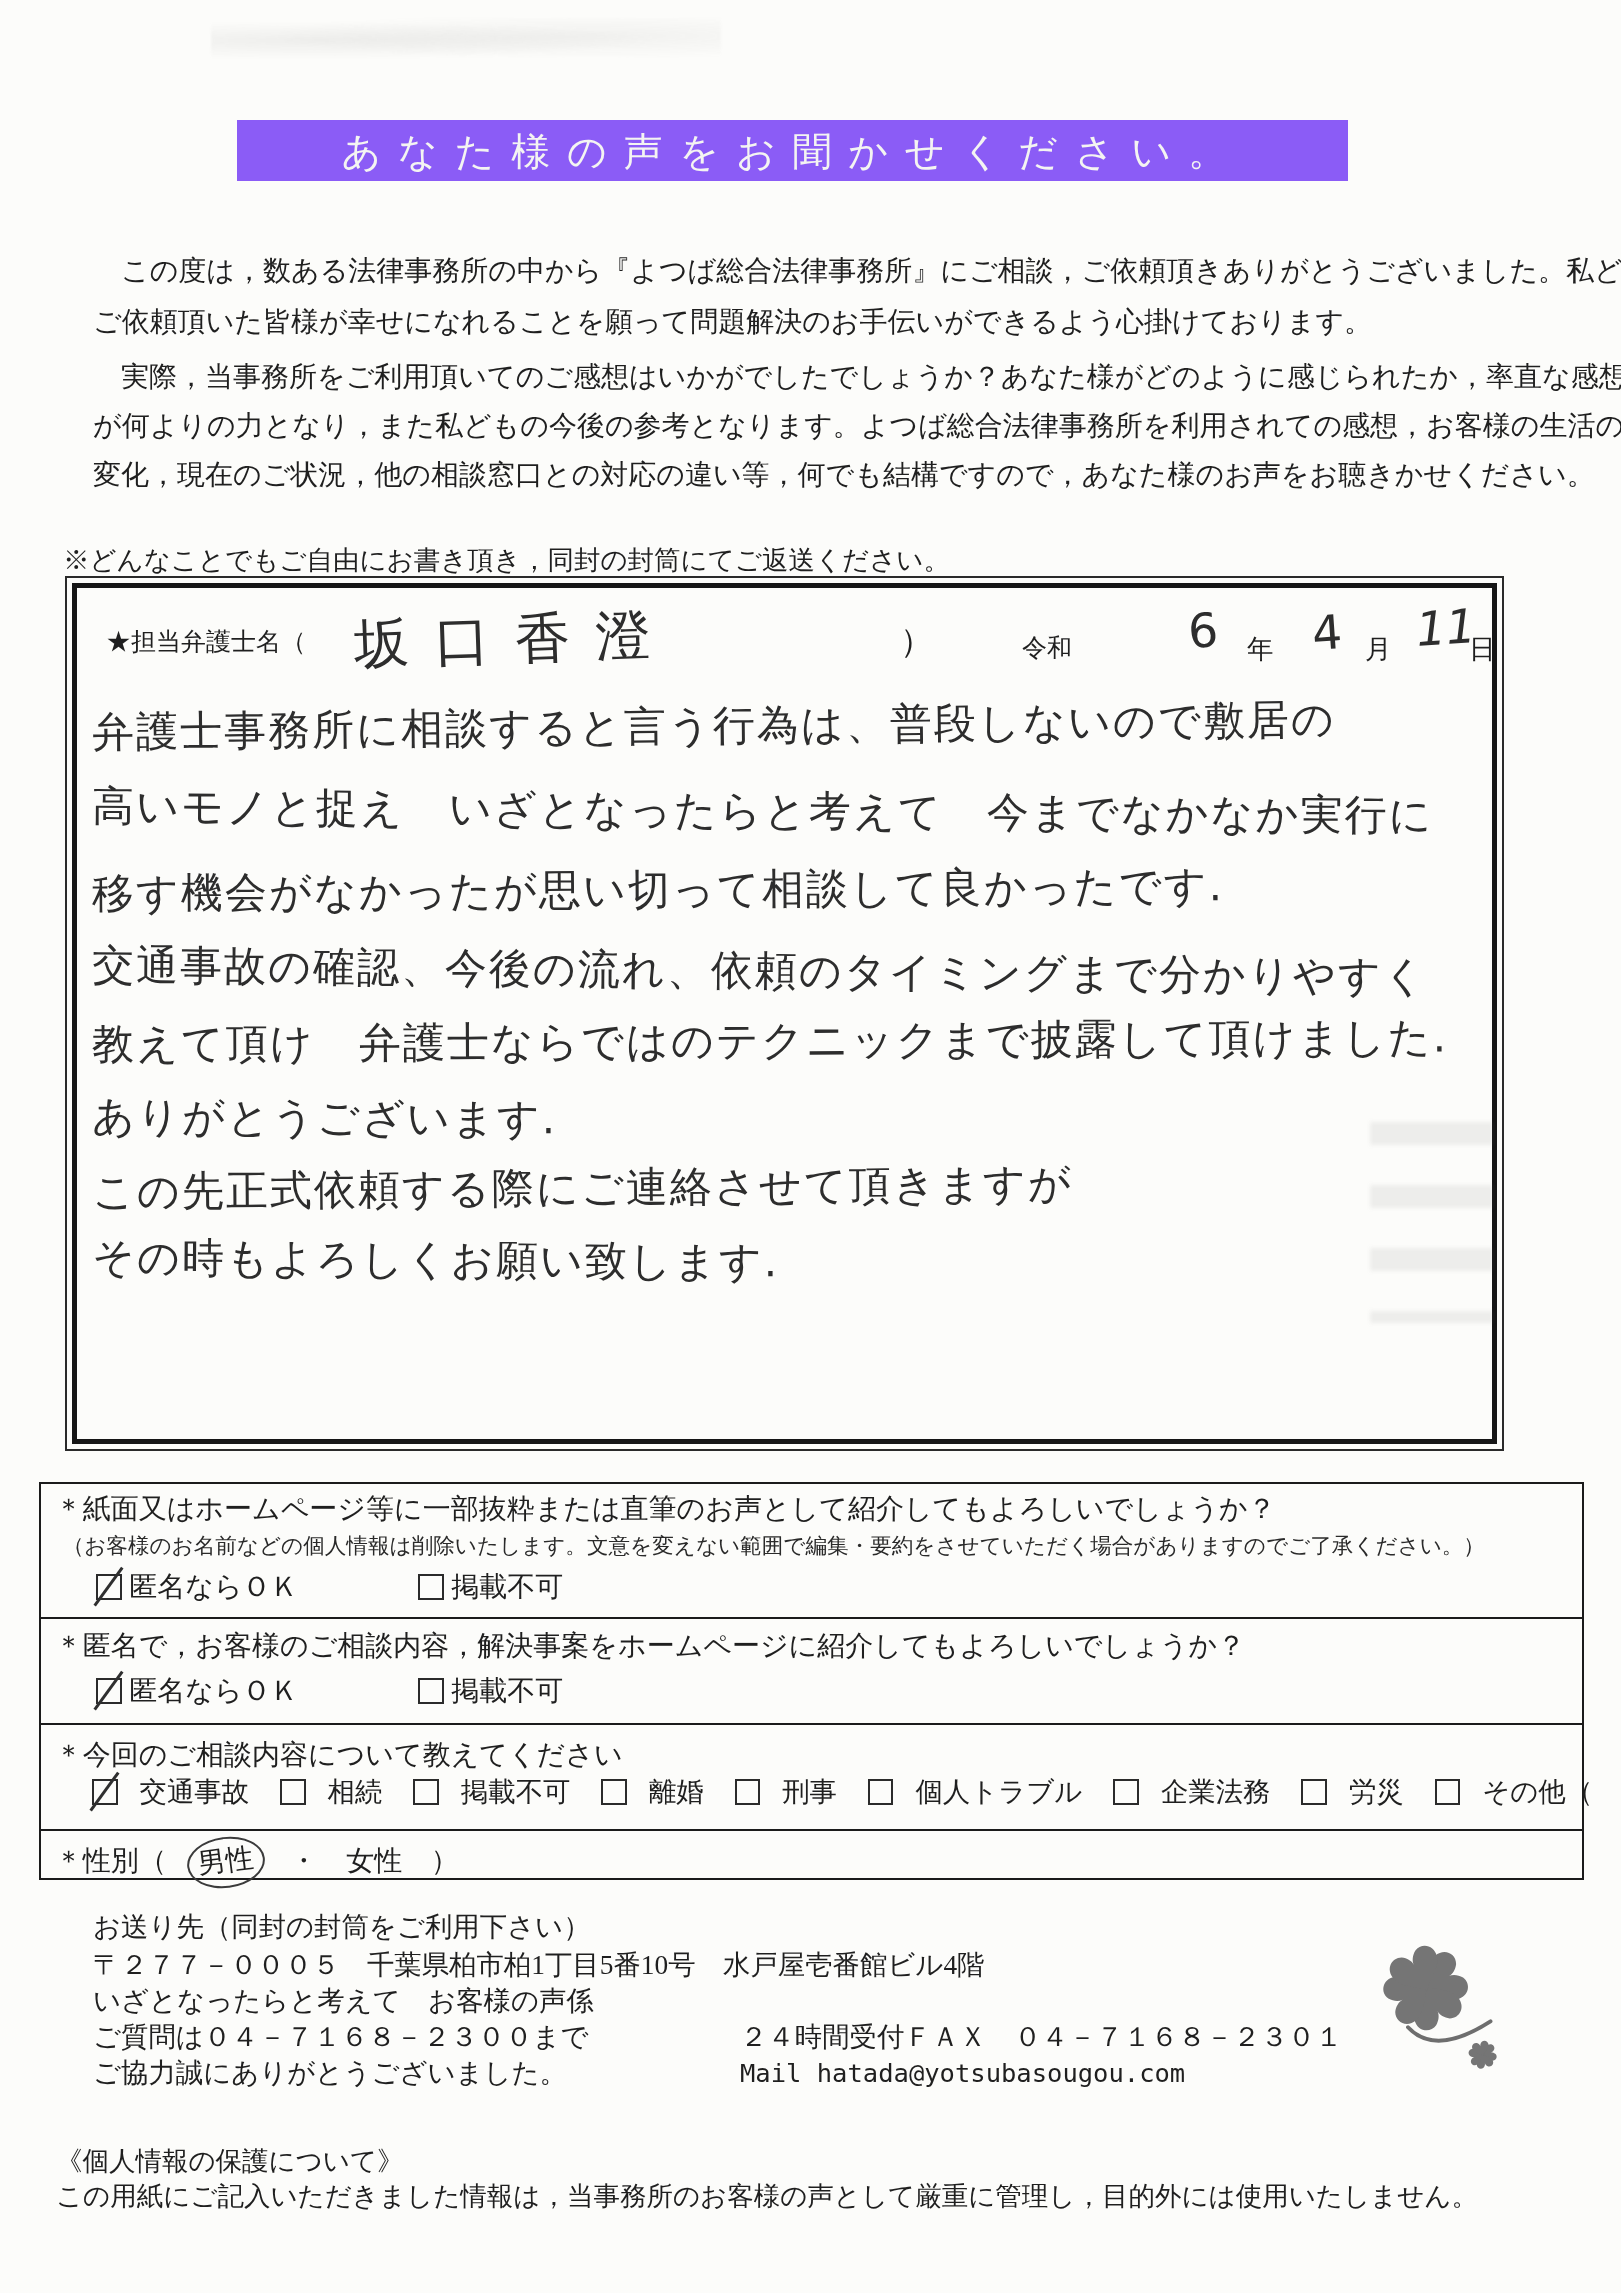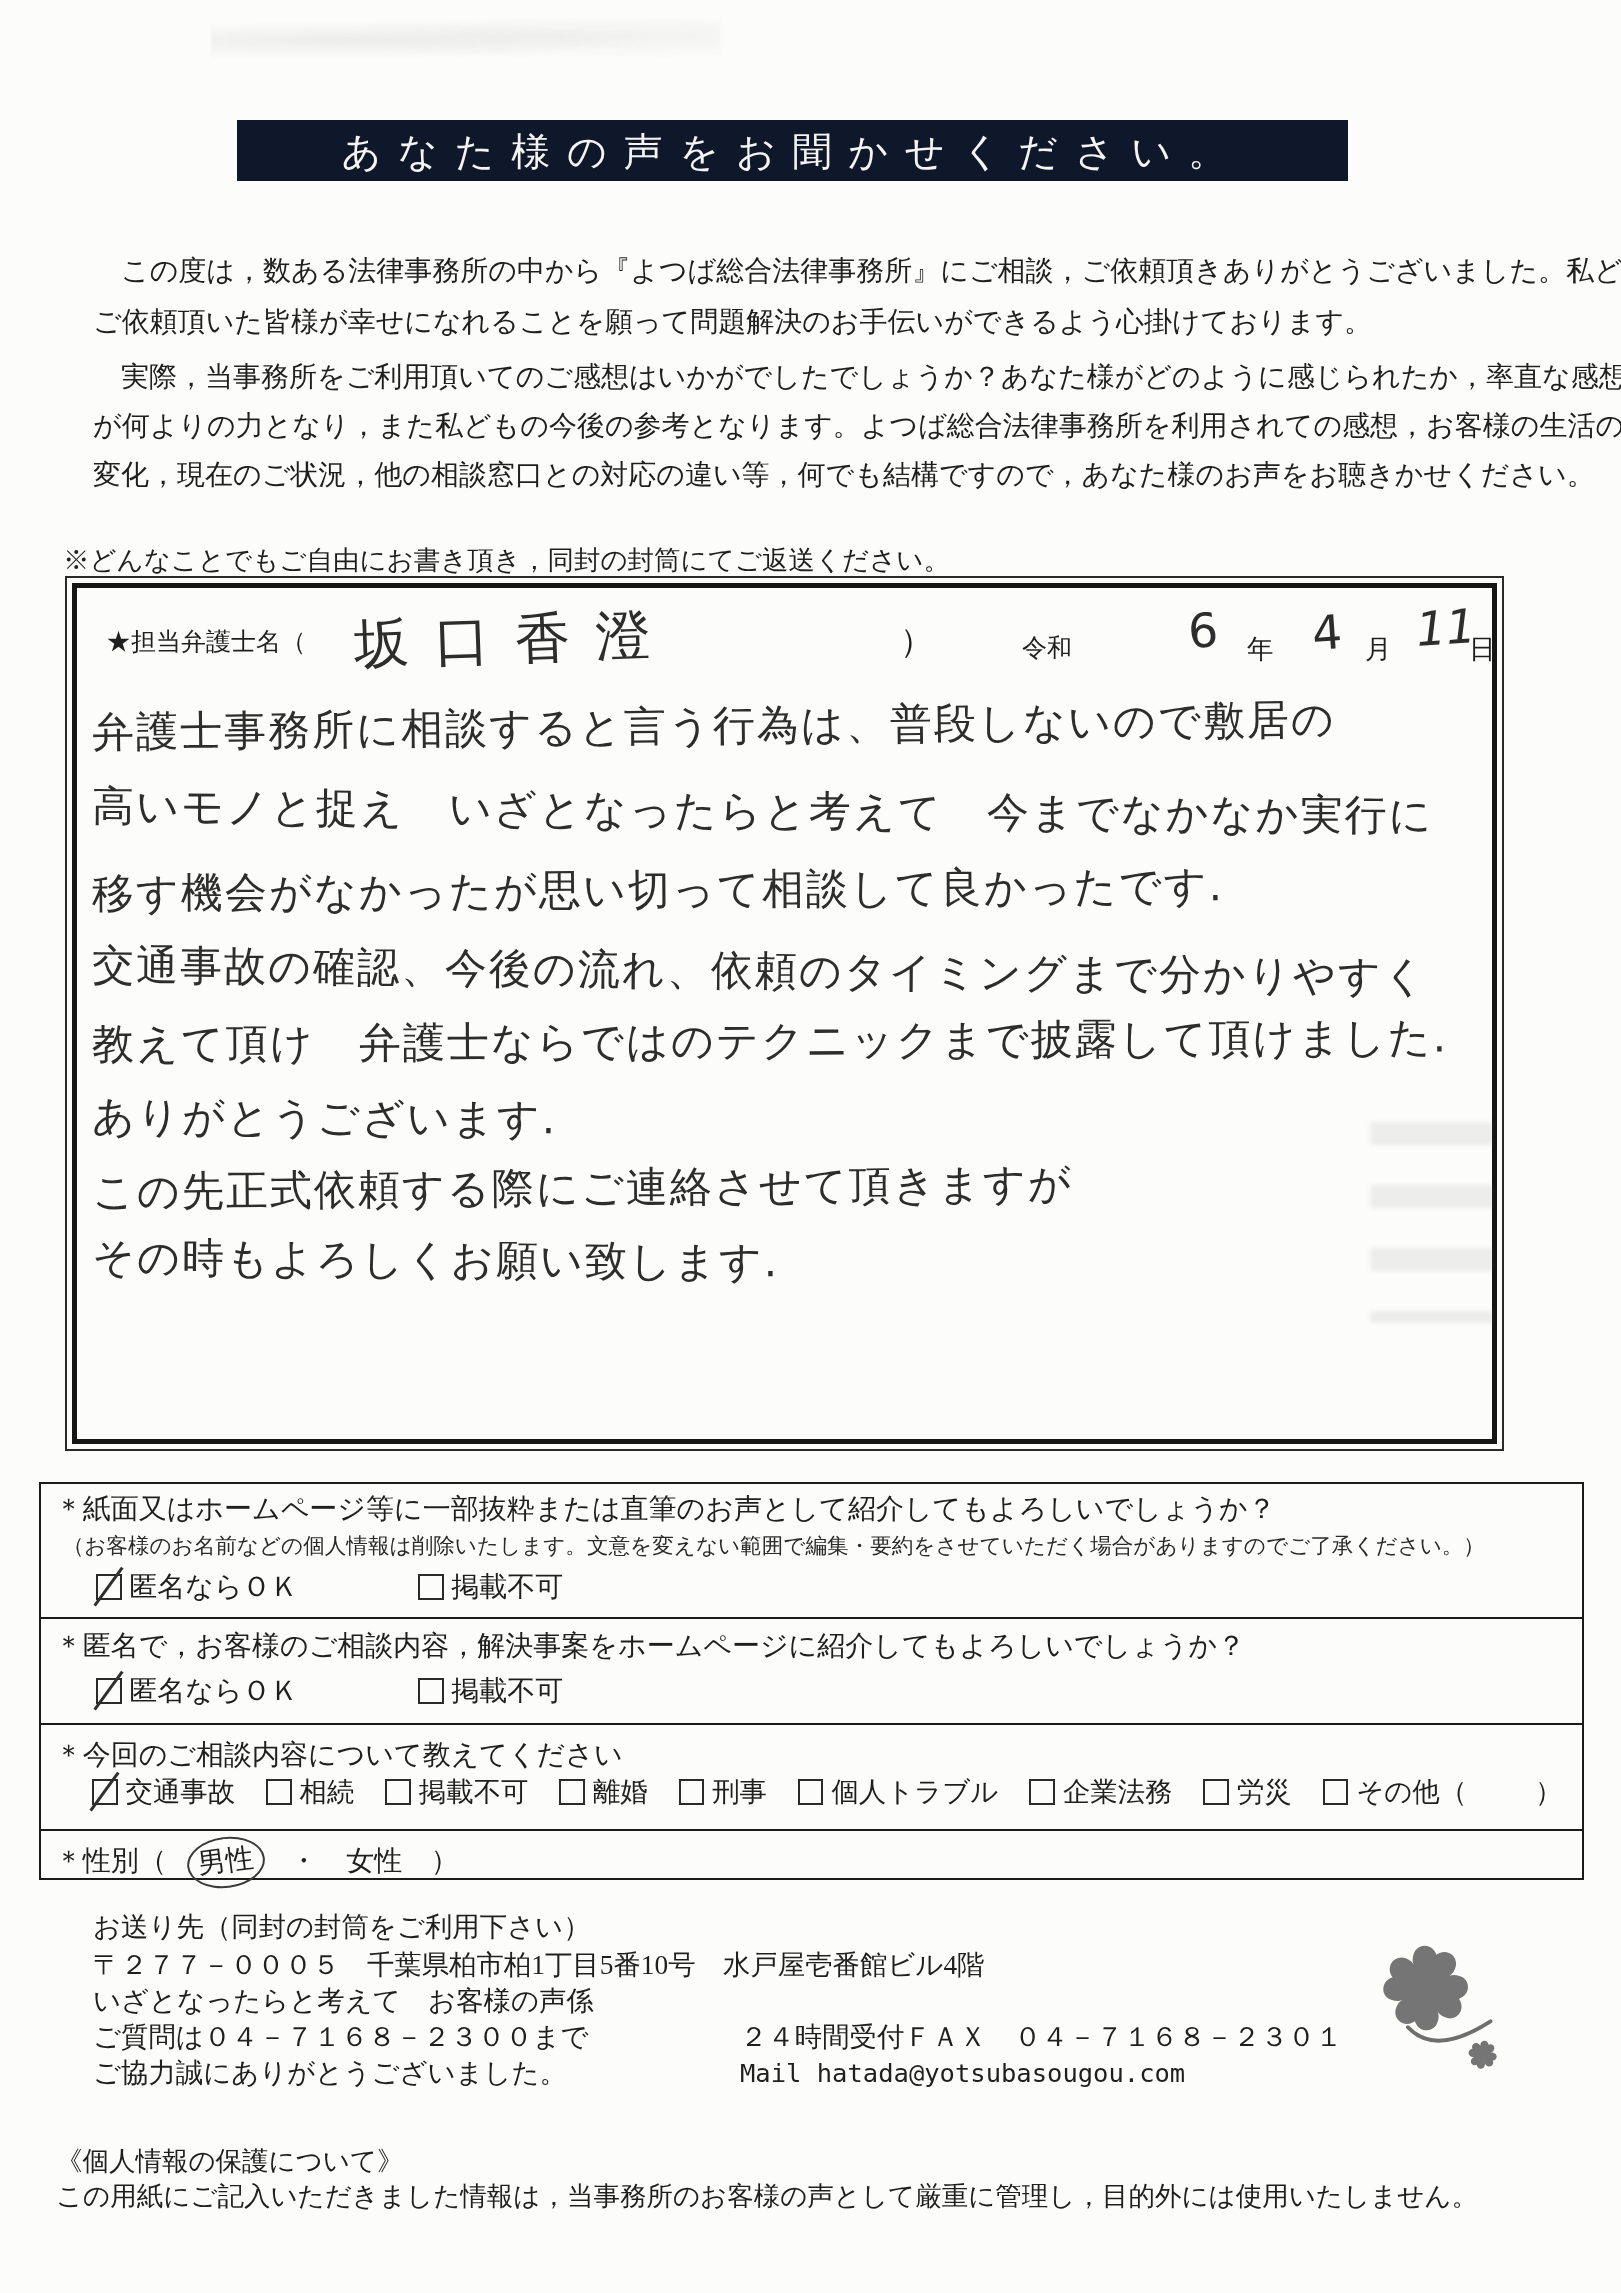--- a/index.html
+++ b/index.html
@@ -1,21 +1,21 @@
 <!DOCTYPE html>
 <html><head>
 <meta charset="utf-8">
 <style>
   html,body{margin:0;padding:0;background:#e8e8e6;}
   .page{position:relative;width:1621px;height:2294px;margin:0 auto;background:#fcfcfa;
         font-family:"Liberation Serif","DejaVu Serif",serif;color:#1f1f1f;overflow:hidden;}
   .abs{position:absolute;}
 
   
-  .banner{position:absolute;left:237px;top:120px;width:1111px;height:61px;background:#0f172a;
+  .banner{position:absolute;left:237px;top:120px;width:1111px;height:61px;background:#8b5cf6;
           color:#f4f4f2;font-size:39px;letter-spacing:16.7px;text-align:center;line-height:63px;}
 
   
   .pline{position:absolute;left:93px;width:1451px;font-size:28px;line-height:1;white-space:nowrap;}
   .note-line{position:absolute;left:63px;font-size:26.5px;white-space:nowrap;}
 
   
   .big-box{position:absolute;left:65px;top:576px;width:1439px;height:875px;}
   .bb-outer{position:absolute;inset:0;border:2px solid #2a2a2a;}
   .bb-inner{position:absolute;inset:6.9px;border:5.9px solid #161616;}
@@ -28,21 +28,21 @@
   
   .survey{position:absolute;left:39px;top:1482px;width:1541px;border:2.9px solid #1b1b1b;}
   .s-row{position:relative;}
   .s-row + .s-row{border-top:2.9px solid #1b1b1b;margin-top:6px;}
   .s-q{position:absolute;left:13.7px;font-size:28px;white-space:nowrap;}
   .s-note{position:absolute;left:21.6px;font-size:21.6px;white-space:nowrap;color:#2a2a2a;}
   .opt{position:absolute;display:inline-flex;align-items:center;gap:7.8px;font-size:28px;white-space:nowrap;}
   .cb{position:relative;display:inline-block;width:25.5px;height:25.5px;border:2px solid #2b2b2b;box-sizing:border-box;}
   .cb.checked::after{content:'';position:absolute;left:8.8px;top:-13.7px;width:2.9px;height:47px;background:#2f2f2f;transform:rotate(36deg);}
   .optrow{position:absolute;left:51px;right:9.8px;display:flex;align-items:center;gap:31px;font-size:27.4px;white-space:nowrap;}
-  .optrow .item{display:inline-flex;align-items:center;gap:8px;}
+  .optrow .item{display:inline-flex;align-items:center;gap:22px;}
   .circled{display:inline-block;border:2.9px solid #3b3b3b;border-radius:50%;padding:2.9px 8.8px 5.9px;transform:rotate(-7deg);}
 
   
   .f-line{position:absolute;font-size:27.4px;white-space:nowrap;}
   .mono{font-family:"DejaVu Sans Mono","Liberation Mono",monospace;font-size:25.5px;}
 
   
   .artifact-bleed{position:absolute;left:1370px;top:1122px;width:123px;height:201px;
      background:repeating-linear-gradient(180deg,rgba(110,110,110,0.10) 0 23.5px,transparent 23.5px 63px);
      filter:blur(2px);}

